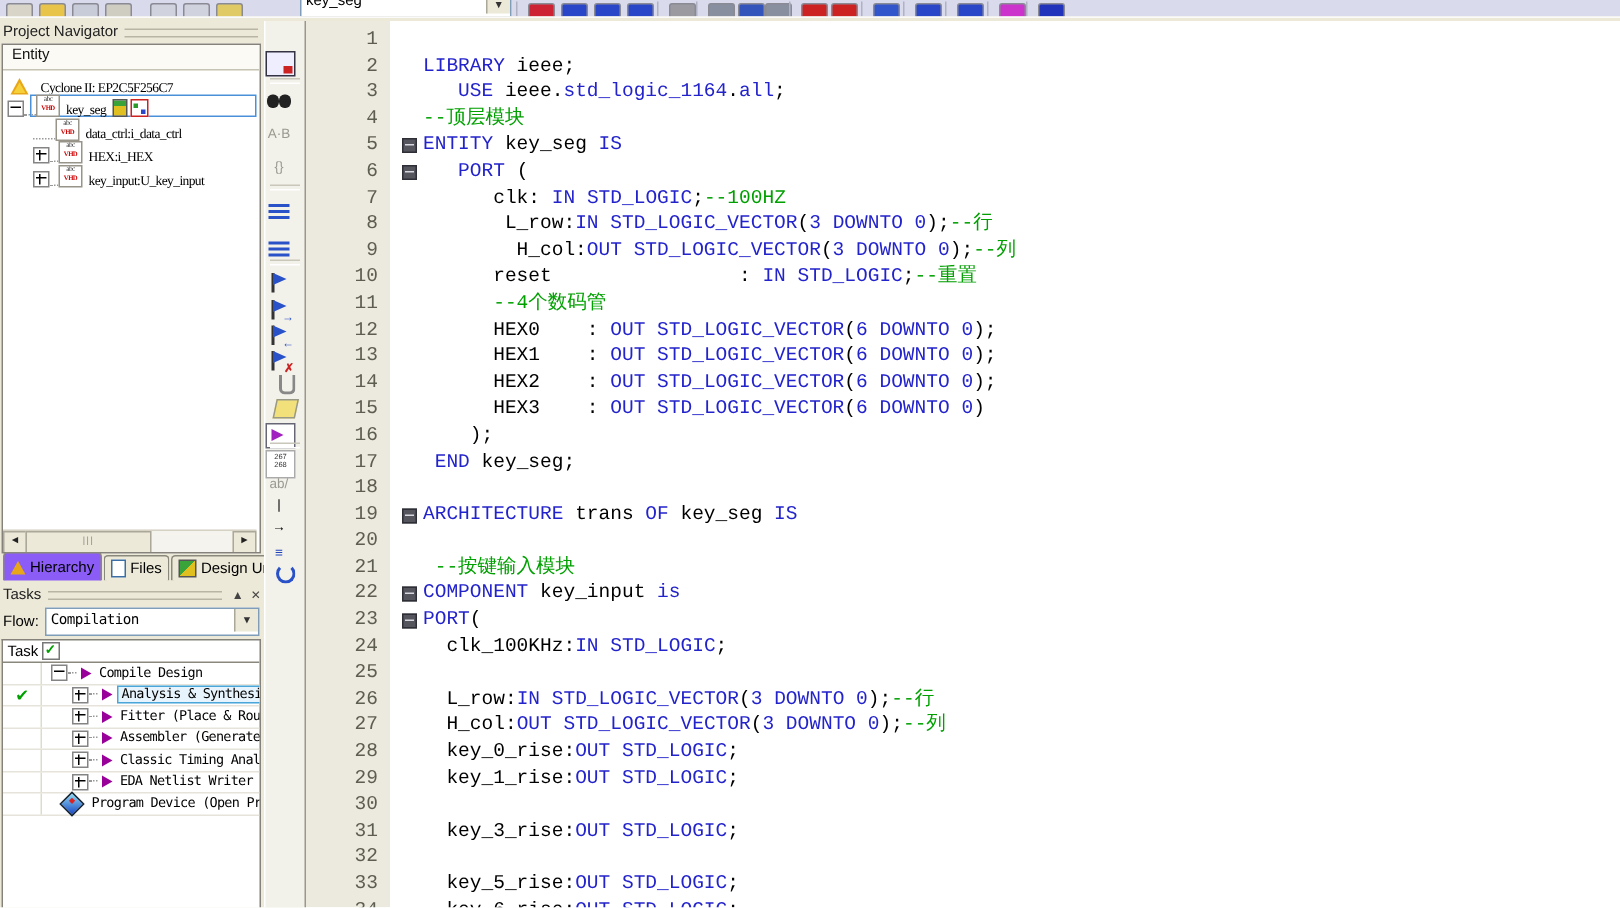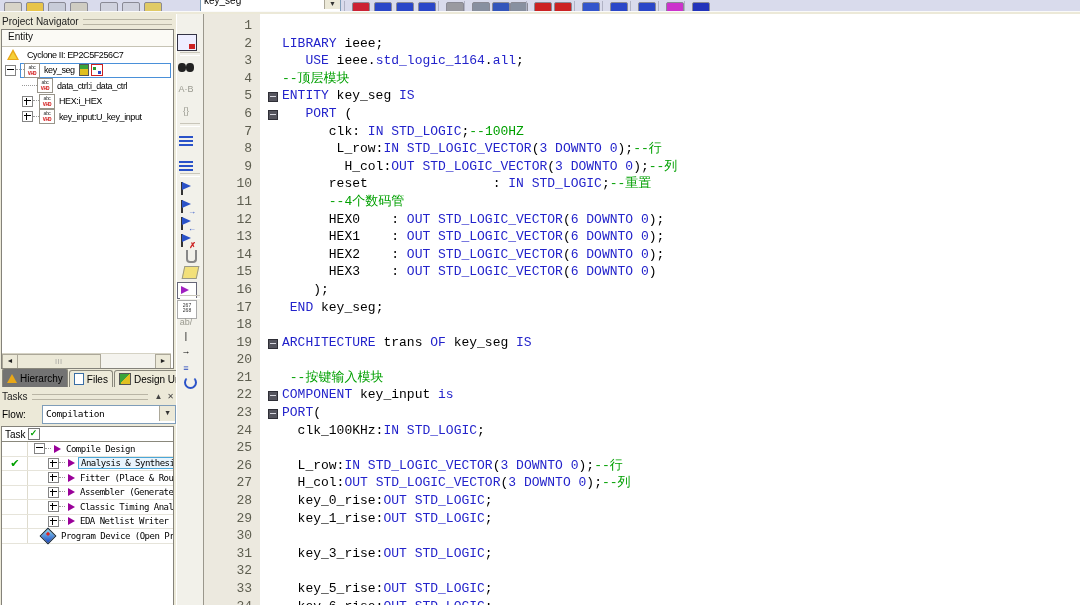--- a/index.html
+++ b/index.html
@@ -22,22 +22,22 @@
   
   #leftcol{position:absolute;left:0;top:14px;width:202px;bottom:0;background:#ece9d8;}
   .ptitle{position:relative;height:15px;display:flex;align-items:center;padding:0 2px;font-size:10px;color:#222;}
   .ptitle .grip{flex:1;height:4px;margin:0 4px;border-top:1px solid #b9b5a5;border-bottom:1px solid #b9b5a5;}
   .pbtn{width:11px;height:11px;font-size:8px;line-height:11px;text-align:center;color:#444;margin-left:1px;}
 
   #nav-body{position:absolute;left:1px;top:15px;width:171px;height:338px;background:#fff;
             border:1px solid #84827a;overflow:hidden;}
   #entity-header{height:15px;background:#fbfaf5;border-bottom:1px solid #c6c3b4;
                  font-size:10px;padding:1px 0 0 6px;color:#111;}
-  .nrow{position:relative;height:15.5px;display:flex;align-items:center;
-        font-family:Liberation Sans, sans-serif;font-size:9px;letter-spacing:-0.4px;white-space:nowrap;}
+  .nrow{position:relative;height:15.5px;display:flex;align-items:flex-end;
+        font-family:Liberation Serif, serif;font-size:9px;letter-spacing:-0.4px;white-space:nowrap;}
   .nrow .lbl{margin-left:4px;}
   .nrow.sel .selbox{position:absolute;left:18px;right:2px;top:0;bottom:0;border:1px solid #4a90d9;background:#fff;}
   .nrow>*{position:relative;}
   .exp{width:9px;height:9px;background:#fff;border:1px solid #848484;position:relative;flex:none;}
   .exp::after{content:"";position:absolute;left:1px;right:1px;top:3px;height:1px;background:#000;}
   .exp.plus::before{content:"";position:absolute;top:1px;bottom:1px;left:3px;width:1px;background:#000;}
   .dots{flex:none;height:1px;border-top:1px dotted #999;}
   .warn-icon{flex:none;width:0;height:0;border-left:6px solid transparent;border-right:6px solid transparent;
              border-bottom:11px solid #e8a718;position:relative;}
   .warn-icon::after{content:"";position:absolute;left:-4px;top:3px;width:0;height:0;
@@ -54,31 +54,31 @@
   #nav-hscroll{position:absolute;left:0;bottom:0;width:169px;height:14px;background:#f4f3ee;
                border-top:1px solid #d5d2c4;}
   .sbtn{position:absolute;top:0;width:14px;height:13px;background:#ece9d8;border:1px solid #aca899;
         font-size:7px;line-height:12px;text-align:center;color:#222;}
   #sthumb{position:absolute;left:15px;top:0;width:82px;height:13px;background:#ece9d8;border:1px solid #aca899;
           font-size:6px;letter-spacing:1px;line-height:12px;text-align:center;color:#888;}
 
   #nav-tabs{position:absolute;left:0;top:353px;width:174px;height:20px;display:flex;align-items:flex-end;padding-left:2px;}
   .tab{height:16px;background:#ece9d8;border:1px solid #8a887c;border-bottom:none;border-radius:3px 3px 0 0;
        display:flex;align-items:center;padding:0 4px;margin-right:1px;font-size:10px;white-space:nowrap;}
-  .tab.active{height:18px;background:#737373;}
+  .tab.active{height:18px;background:#8b5cf6;}
   .ticon{width:10px;height:10px;margin-right:3px;flex:none;position:relative;}
   .ti-hier{width:0;height:0;border-left:5px solid transparent;border-right:5px solid transparent;
            border-bottom:9px solid #e8a718;}
   .ti-files{width:8px;height:10px;background:#fff;border:1px solid #3a6ea5;}
   .ti-du{background:linear-gradient(135deg,#3aa33a 50%,#e0c020 50%);border:1px solid #555;}
 
   
   #tasks-title{position:absolute;left:0;top:375px;width:174px;}
   #flow-row{position:absolute;left:0;top:390px;width:174px;height:20px;display:flex;align-items:center;padding-left:2px;font-size:10px;}
-  #flow-combo{position:relative;margin-left:16px;width:138px;height:17px;background:#fff;border:1px solid #7f9db9;
+  #flow-combo{position:relative;margin-left:4px;width:138px;height:17px;background:#fff;border:1px solid #7f9db9;
               font-size:9.5px;font-family:"DejaVu Sans Mono",monospace;letter-spacing:-0.4px;line-height:16px;padding-left:3px;}
   #flow-combo .arrowbtn{position:absolute;right:0;top:0;width:15px;height:15px;background:#ece9d8;
               border-left:1px solid #aca899;font-size:7px;text-align:center;line-height:15px;color:#333;}
   #tasks-body{position:absolute;left:1px;top:412px;width:171px;bottom:0;background:#fff;border:1px solid #84827a;border-bottom:none;overflow:hidden;}
   #task-header{height:14px;border-bottom:1px solid #8a887c;font-size:10px;padding:0 0 0 3px;display:flex;align-items:center;}
   .chkbox{width:10px;height:10px;border:1px solid #777;background:#fff;margin-left:2px;
           font-size:9px;line-height:9px;color:#00a000;text-align:center;font-weight:bold;}
   .trow{position:relative;height:13.5px;border-bottom:1px solid #e6e4da;display:flex;align-items:center;
         font-family:"DejaVu Sans Mono",monospace;font-size:9px;letter-spacing:-0.5px;white-space:nowrap;}
   .trow .ccol{position:absolute;left:0;top:0;bottom:0;width:25px;border-right:1px solid #dedbce;

